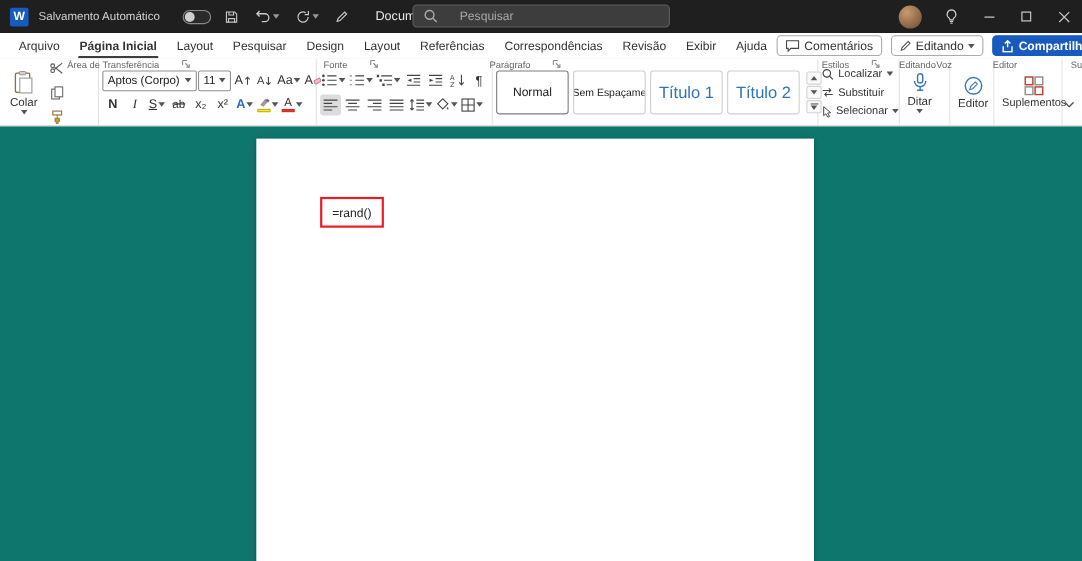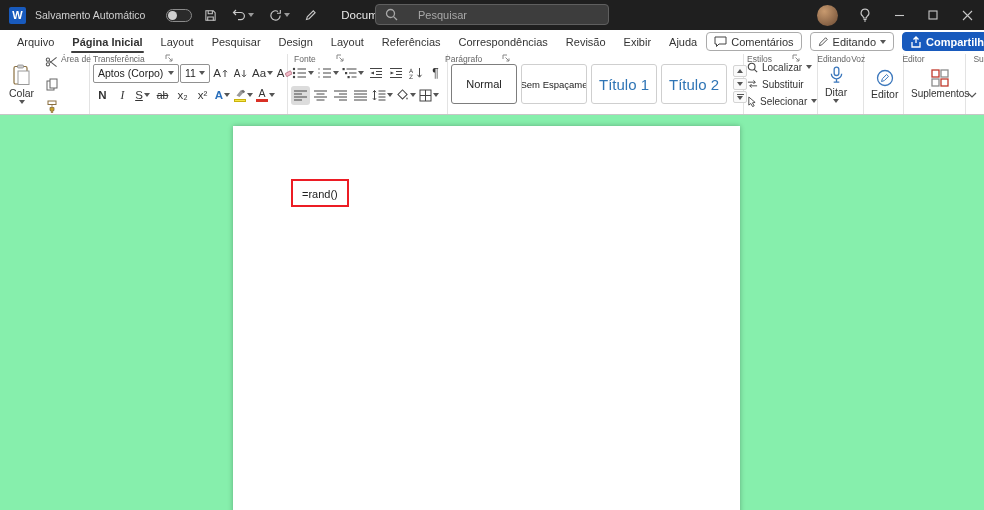--- a/index.html
+++ b/index.html
@@ -69,21 +69,21 @@
   .caret-up { width:0; height:0; border-left:3px solid transparent; border-right:3px solid transparent; border-bottom:4px solid #555; }
   .gal-more { display:flex; flex-direction:column; align-items:center; }
   .gal-more .line { width:7px; height:1px; background:#555; margin-bottom:1px; }
   
   .minirows { display:flex; flex-direction:column; gap:3px; justify-content:center; }
   .minibtn { display:flex; align-items:center; gap:4px; font-size:10px; color:#333; height:14px; }
   
   .collapse-btn { position:absolute; right:7px; bottom:16px; }
 
   
-  .canvas { flex:1; position:relative; overflow:hidden; background:#86efac; }
+  .canvas { flex:1; position:relative; overflow:hidden; background:#0f766e; }
   .page { position:absolute; left:233px; top:11px; width:507px; height:620px; background:#fff; box-shadow:0 0 5px rgba(0,0,0,.28); }
   .annotation { position:absolute; left:58px; top:53px; border:2px solid #ec1c24; padding:3px 9px; display:inline-block; }
   .doc-text { font-size:11px; color:#222; }
   svg { display:block; }
 </style>
 </head>
 <body>
 
 <div class="app">
 

